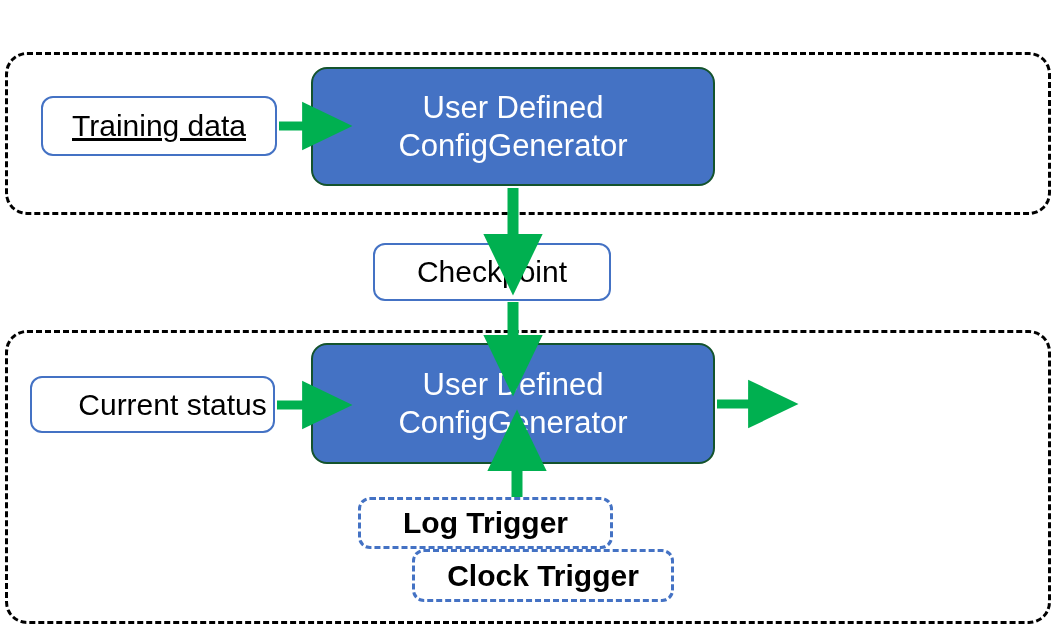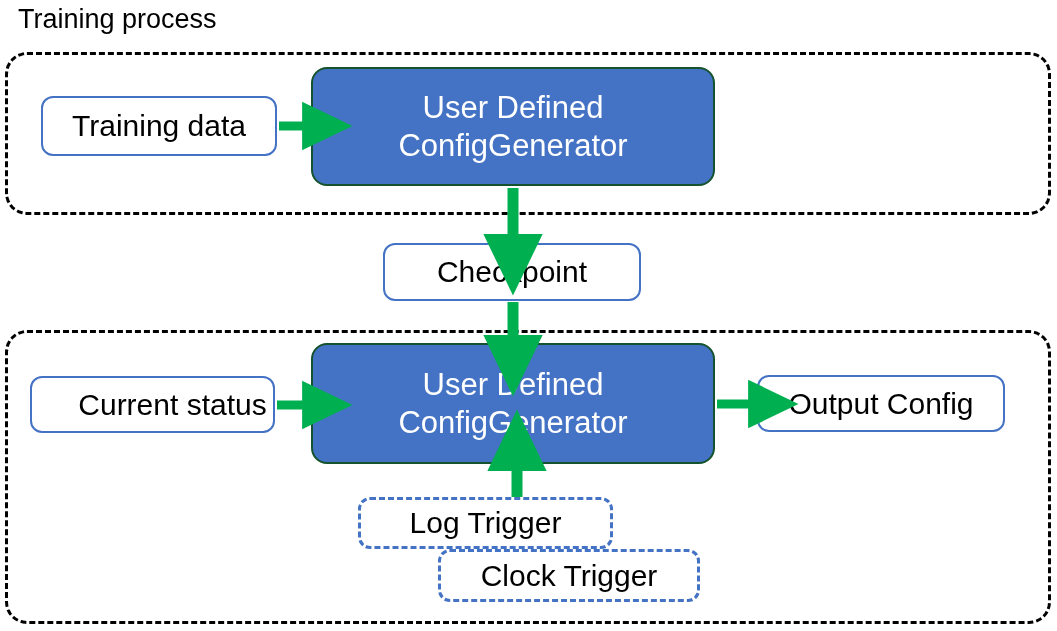--- a/index.html
+++ b/index.html
@@ -61,22 +61,22 @@
     border-radius: 12px;
     display: flex;
     align-items: center;
     justify-content: center;
     color: #000000;
     font-size: 30px;
     line-height: 34px;
     white-space: nowrap;
     font-family: "Liberation Sans", sans-serif;
   }
-  #box-training-data { left: 41px;  top: 96px;  width: 236px; height: 60px; }
-  #box-checkpoint    { left: 383px; top: 243px; width: 258px; height: 58px; }
+  #box-training-data { left: 41px;  top: 96px;  width: 236px; height: 60px; text-decoration: underline; }
+  #box-checkpoint    { left: 373px; top: 243px; width: 238px; height: 58px; }
   #box-current-status{ left: 30px;  top: 376px; width: 245px; height: 57px; padding-left: 40px; }
   #box-output-config { left: 757px; top: 375px; width: 248px; height: 57px; }
 
   
   .proc-box {
     position: absolute;
     box-sizing: border-box;
     background: #4472C4;
     border: 2px solid #14532d;
     border-radius: 16px;
@@ -101,41 +101,41 @@
     border: 3px dashed #4472C4;
     border-radius: 12px;
     display: flex;
     align-items: center;
     justify-content: center;
     color: #000000;
     font-size: 30px;
     line-height: 34px;
     white-space: nowrap;
     font-family: "Liberation Sans", sans-serif;
+    font-weight: bold;
   }
   #box-log-trigger   { left: 358px; top: 497px; width: 255px; height: 52px; z-index: 3; }
-  #box-clock-trigger { left: 438px; top: 549px; width: 262px; height: 53px; background:#ffffff; z-index: 4; }
+  #box-clock-trigger { left: 412px; top: 549px; width: 262px; height: 53px; background:#ffffff; z-index: 4; }
 
   
   #arrow-layer {
     position: absolute;
     left: 0;
     top: 0;
     width: 1057px;
     height: 631px;
     pointer-events: none;
     z-index: 2;
   }
 </style>
 </head>
 <body>
 
 <div id="canvas">
 
-  <div class="section-label" id="label-training">Training process</div>
 
   <div class="process-container" id="container-training"></div>
 
 
   <div class="process-container" id="container-inference"></div>
 
   <svg id="arrow-layer" viewBox="0 0 1057 631" width="1057" height="631">
     <defs>
       <marker id="mk-right" markerWidth="6" markerHeight="6" refX="0.1" refY="3" orient="auto" markerUnits="strokeWidth">
         <path d="M0,0.3 L5.6,3 L0,5.7 Z" fill="#00B050"></path>
@@ -167,19 +167,18 @@
 
   <div class="node-box" id="box-checkpoint">Checkpoint</div>
 
   <div class="node-box" id="box-current-status">Current status</div>
 
   <div class="proc-box" id="box-infer-generator">
     <span>User Defined</span>
     <span>ConfigGenerator</span>
   </div>
 
-  <div class="node-box" id="box-output-config">Output Config</div>
 
   <div class="trigger-box" id="box-log-trigger">Log Trigger</div>
 
   <div class="trigger-box" id="box-clock-trigger">Clock Trigger</div>
 
 </div>
 
 </body></html>

